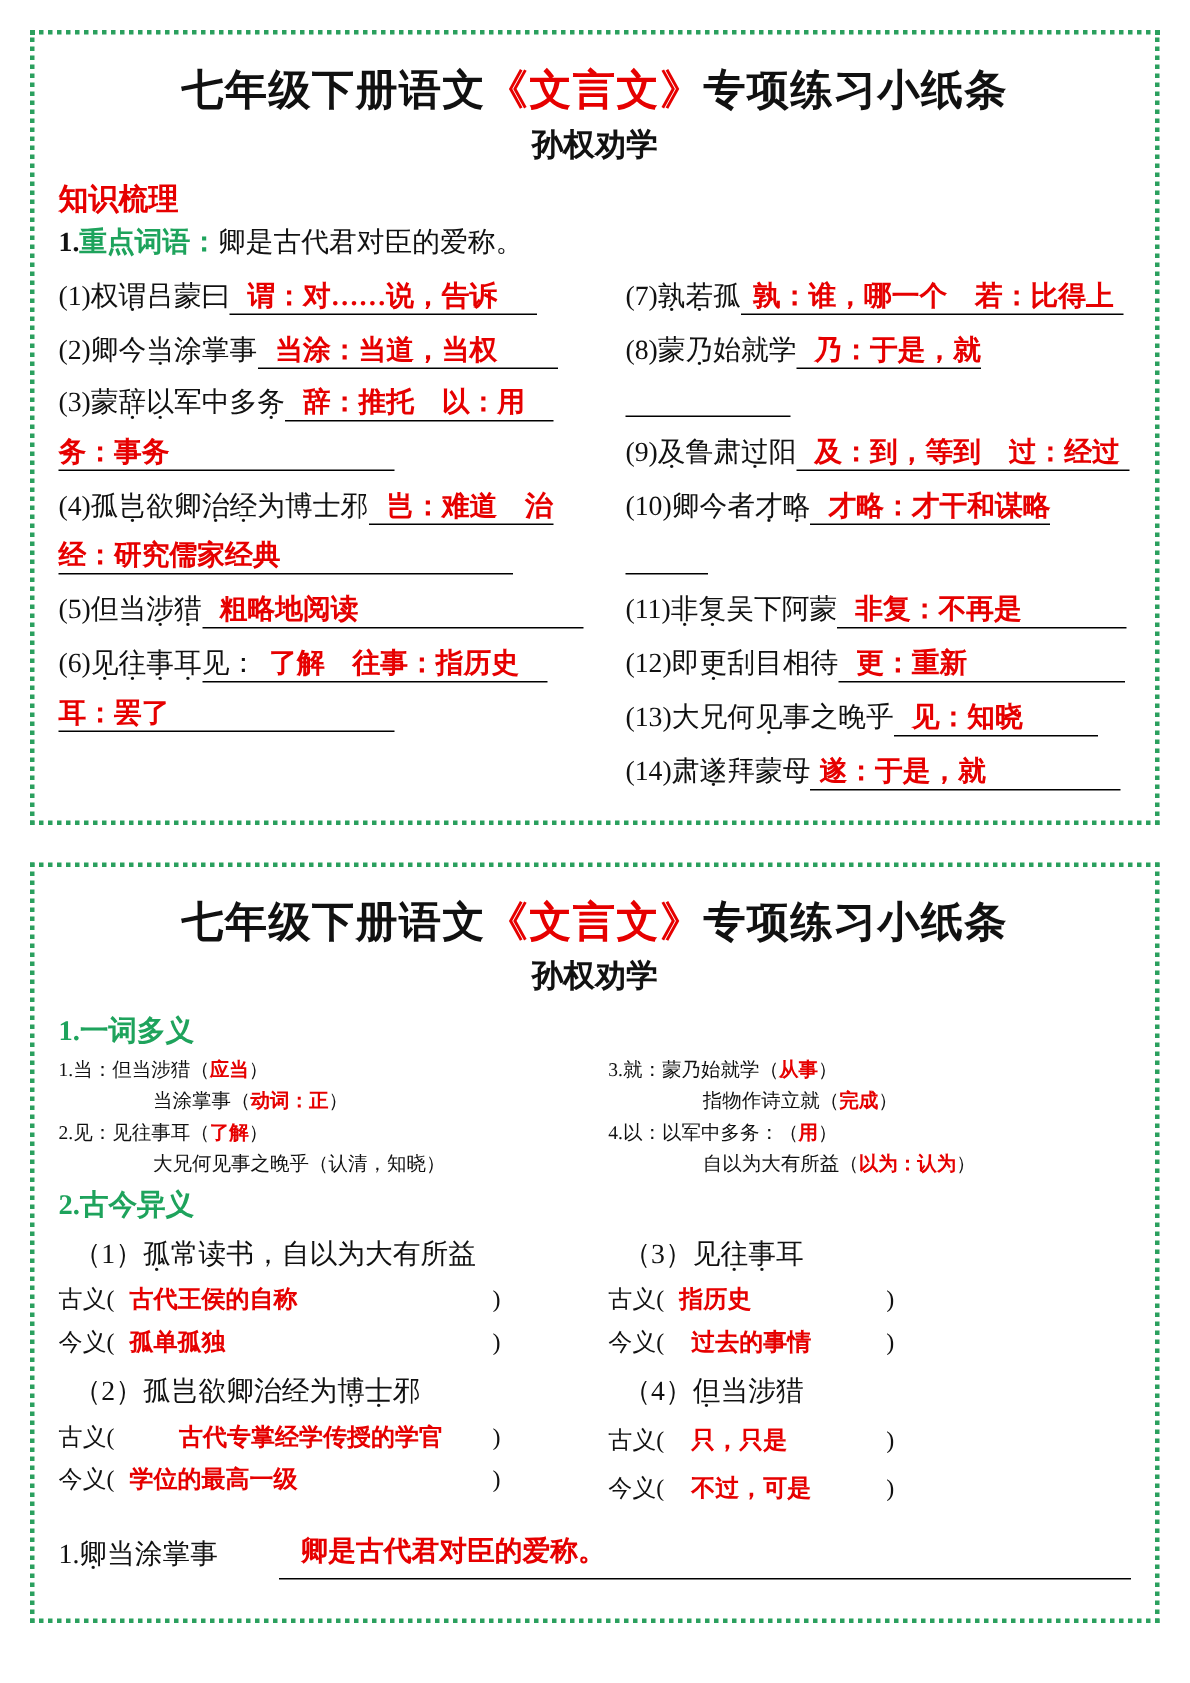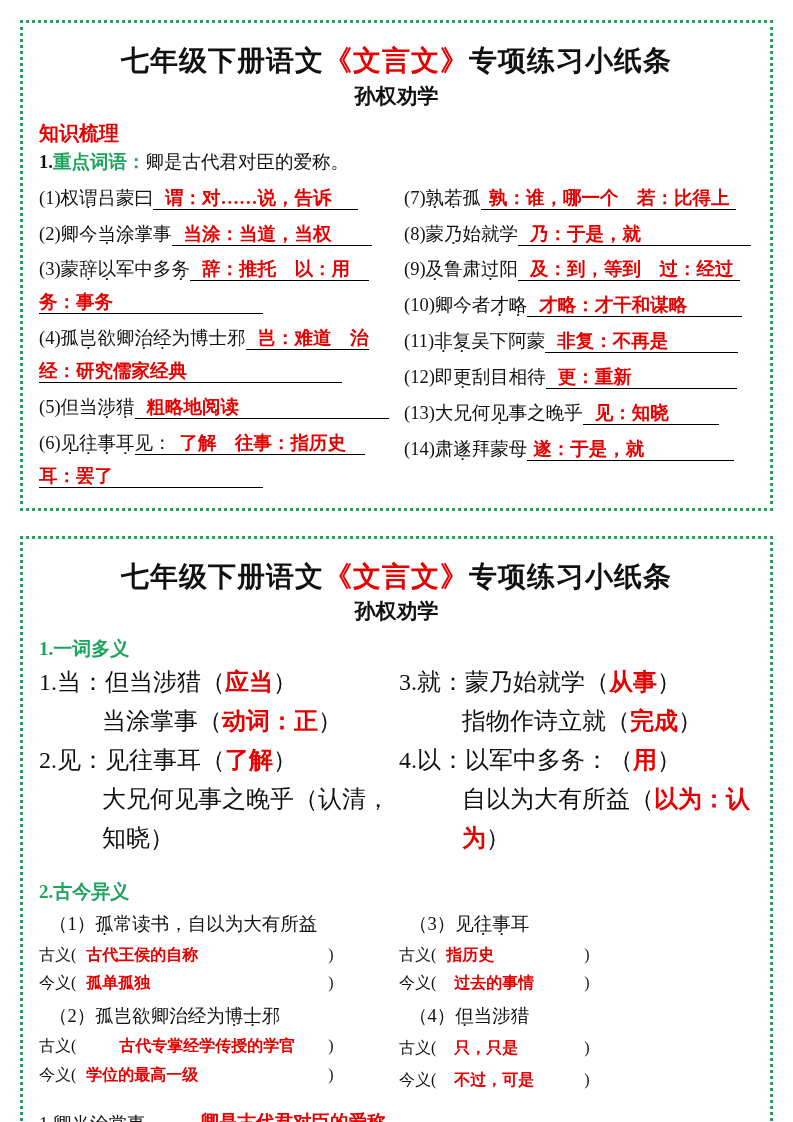--- a/index.html
+++ b/index.html
@@ -37,21 +37,21 @@
   .sec-red {
     color:#e60000; font-weight:700; font-size:20px;
     line-height:1.45;
   }
   .sec-green {
     color:#1ea35c; font-weight:700; font-size:19px;
     line-height:1.5;
   }
   .intro { font-size:18.5px; line-height:1.6; margin-bottom:4px; }
 
-  .cols { display:flex; gap:5px;font-family:Liberation Serif, serif; }
+  .cols { display:flex; gap:18px;font-family:Liberation Serif, serif; }
   .col  { flex:1 1 0; min-width:0; }
 
   
   .vitem { font-size:18.5px; line-height:1.78; margin-bottom:3px; }
   .q    { color:#111; }
   .ansu {
     border-bottom:1.5px solid #000;
     padding-bottom:1px;
   }
   .ans-black { color:#111; }
@@ -62,21 +62,21 @@
   
   .dc { position:relative; }
   .dc::after {
     content:"•";
     position:absolute; left:50%; bottom:-0.52em;
     transform:translateX(-50%);
     font-size:0.5em; color:#111; line-height:1;
   }
 
   
-  .pline { font-size:24px; line-height:1.62; }
+  .pline { font-size:13px; line-height:1.62; }
   .pline.indent { padding-left:63px; }
   .pred { color:#e60000; font-weight:700; }
 
   
   .phrase { font-size:18.5px; line-height:1.7; padding-left:10px; margin-top:3px; }
   .gjrow  { font-size:16px; line-height:1.78; }
   .gjans  { display:inline-block; color:#e60000; font-weight:700; padding-left:10px; }
 
   
   .cw-row { display:flex; align-items:flex-end; font-size:18.5px; line-height:1.75; margin:10px 0 14px 0;gap:41px; }
@@ -135,21 +135,21 @@
       <div class="pline indent"><span>大兄何见事之晚乎（认清，知晓）</span><span class="pred"></span><span></span></div>
     </div>
     <div class="col">
       <div class="pline"><span>3.就：蒙乃始就学（</span><span class="pred">从事</span><span>）</span></div>
       <div class="pline indent"><span>指物作诗立就（</span><span class="pred">完成</span><span>）</span></div>
       <div class="pline"><span>4.以：以军中多务：（</span><span class="pred">用</span><span>）</span></div>
       <div class="pline indent"><span>自以为大有所益（</span><span class="pred">以为：认为</span><span>）</span></div>
     </div>
   </div>
 
-  <div class="sec-green" style="margin-top:20px;">2.古今异义</div>
+  <div class="sec-green" style="margin-top:4px;">2.古今异义</div>
   <div class="cols">
     <div class="col">
       <div class="phrase">（1）<span class="dc">孤</span>常读书，自以为大有所益</div>
       <div class="gjrow"><span>古义(</span><span class="gjans" style="min-width:252px">古代王侯的自称</span><span>)</span></div>
       <div class="gjrow mb2"><span>今义(</span><span class="gjans" style="min-width:252px">孤单孤独</span><span>)</span></div>
       <div class="phrase">（2）孤岂欲卿治经为<span class="dc">博</span><span class="dc">士</span>邪</div>
       <div class="gjrow"><span>古义(</span><span class="gjans" style="min-width:252px;text-align:center;">古代专掌经学传授的学官</span><span>)</span></div>
       <div class="gjrow"><span>今义(</span><span class="gjans" style="min-width:252px">学位的最高一级</span><span>)</span></div>
     </div>
     <div class="col">

